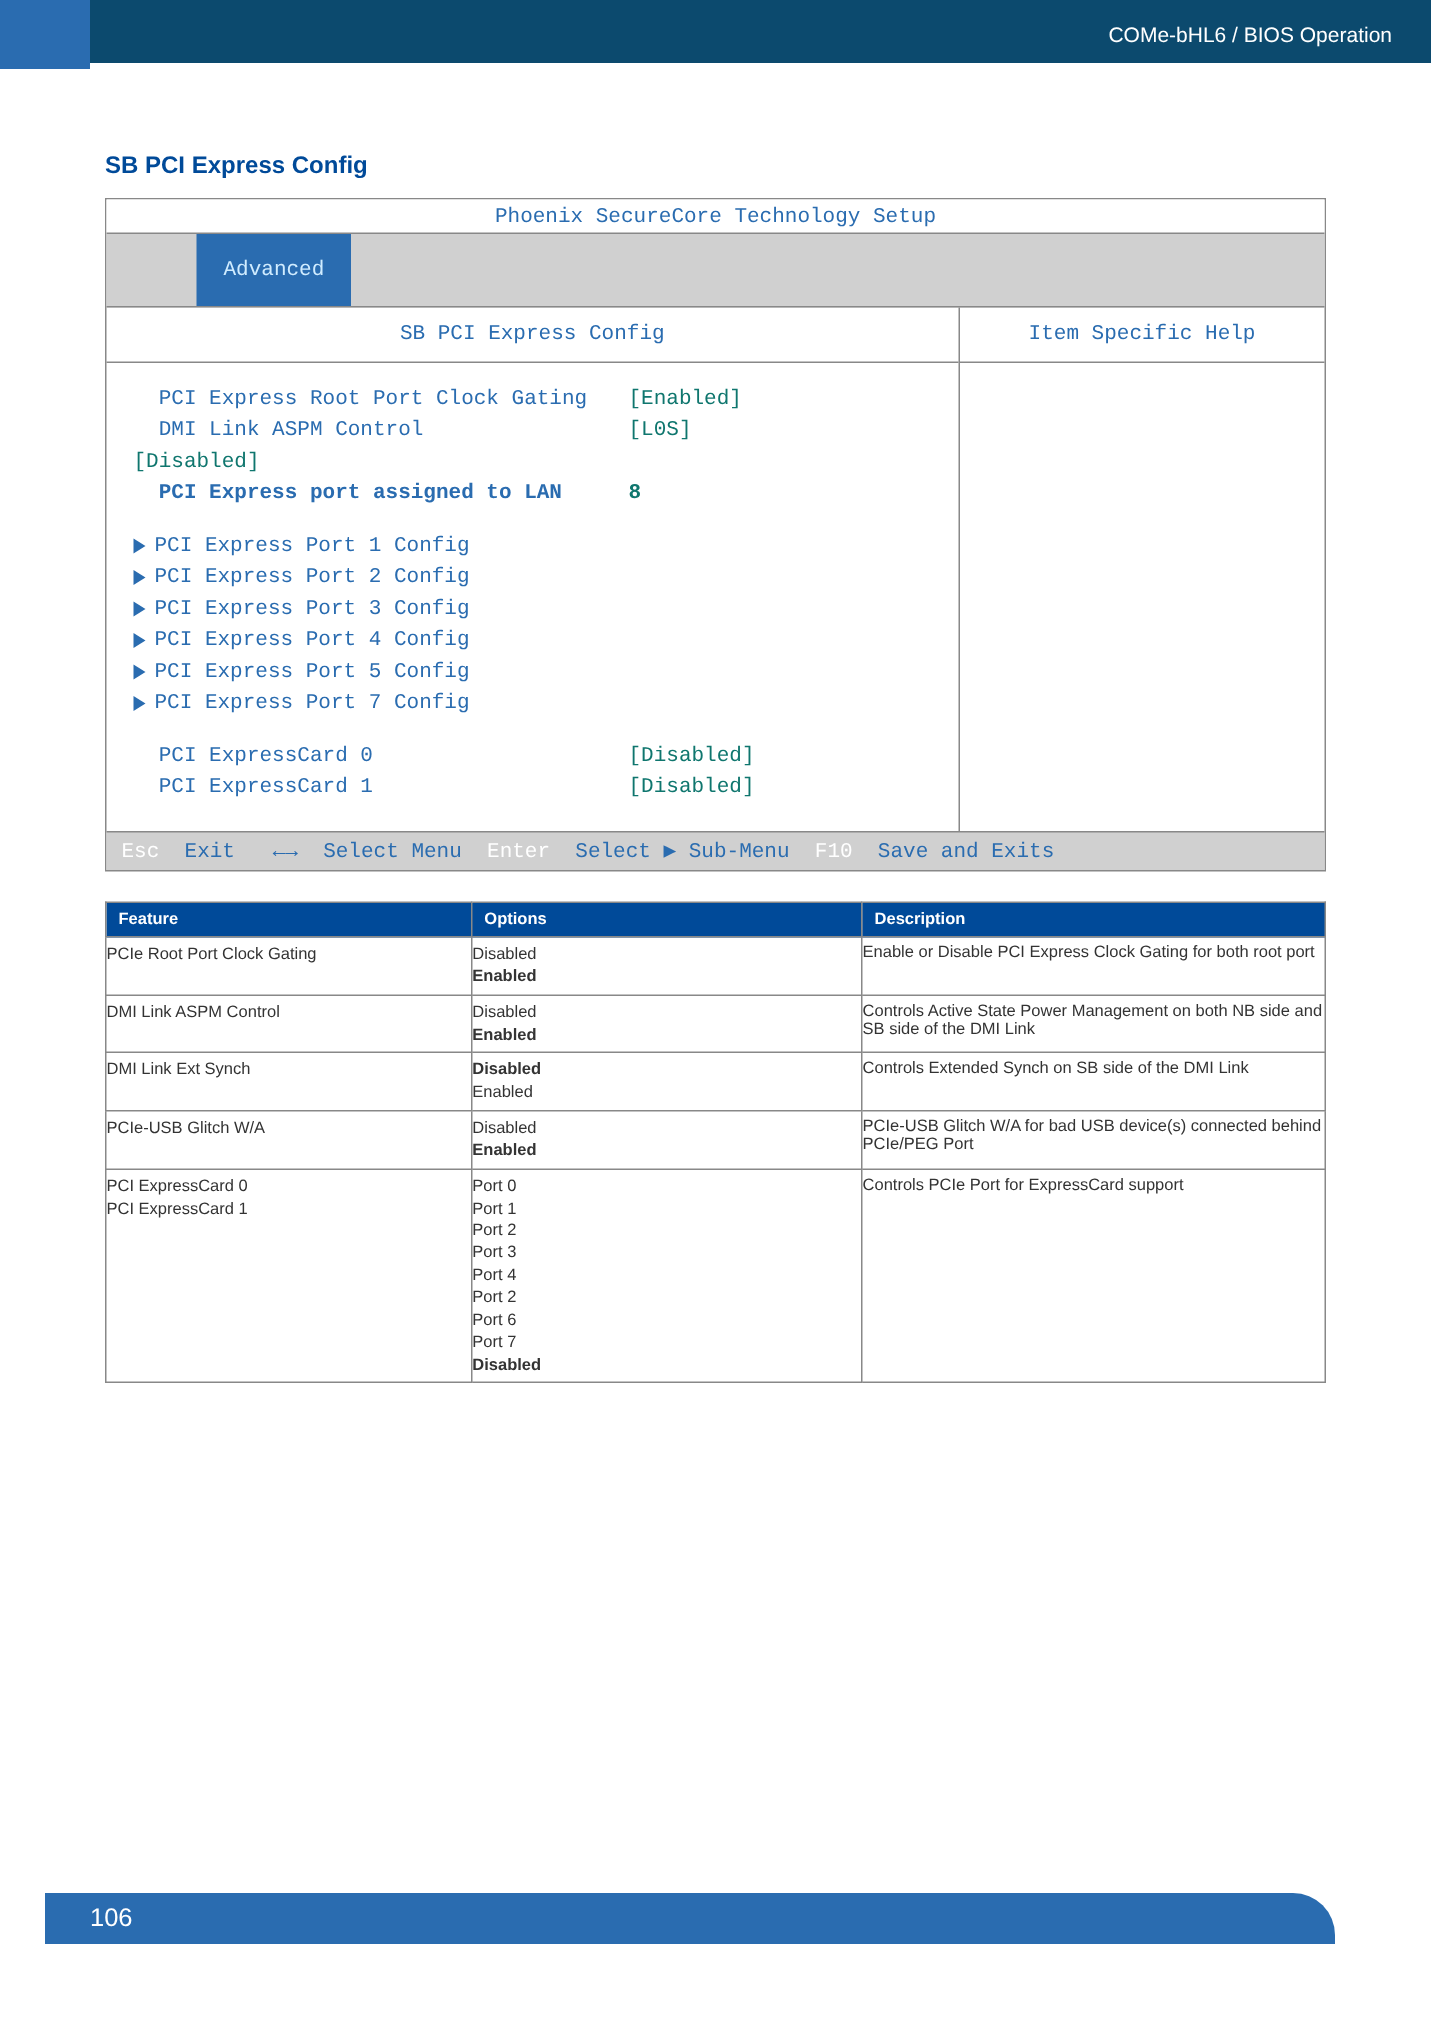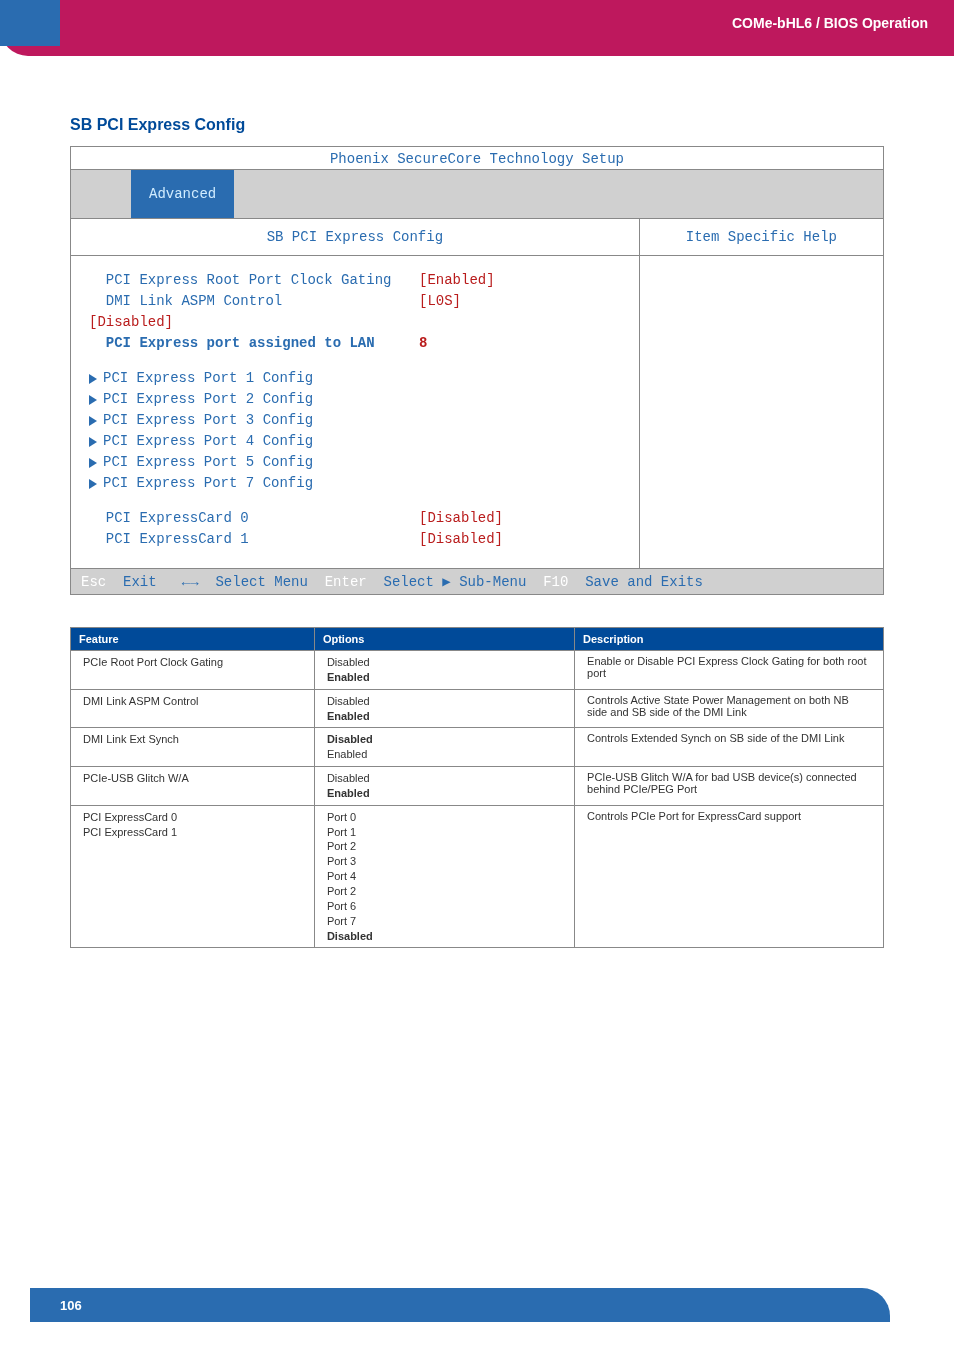--- a/index.html
+++ b/index.html
@@ -4,25 +4,24 @@
 <style>
   * { box-sizing: border-box; margin: 0; padding: 0; }
   body {
     background: #ffffff;
     font-family: Arial, Helvetica, sans-serif;
     color: #333;
     width: 954px;
   }
   .top-rounded {
     width: 100%;
-    height: 56px;
-    background: #be185d;
+    height: 42px;
+    background: #0c4a6e;
     border-bottom-left-radius: 28px;
     position: relative;
-    font-weight: bold;
   }
   .top-rounded::before {
     content: "";
     position: absolute;
     top: 0; left: 0;
     width: 60px; height: 46px;
     background: #2a6cb0;
   }
   .breadcrumb {
     text-align: right;
@@ -95,21 +94,21 @@
     font-family: "Courier New", monospace;
     font-size: 14px;
     color: #2a6cb0;
   }
   .bios-line {
     display: flex;
     line-height: 1.5;
     font-family: Liberation Mono, monospace;
   }
   .bios-line .label { flex: 0 0 330px; white-space: pre; }
-  .bios-line .value { color: #b91c1c; white-space: pre; }
+  .bios-line .value { color: #0f766e; white-space: pre; }
   .bios-line.bold .label,
   .bios-line.bold .value { font-weight: bold; }
   .bios-line .arrow {
     display: inline-block;
     width: 0; height: 0;
     border-top: 5px solid transparent;
     border-bottom: 5px solid transparent;
     border-left: 8px solid #2a6cb0;
     margin-right: 6px;
     vertical-align: middle;
@@ -141,53 +140,53 @@
     color: #2a6cb0;
     white-space: pre;
     border-top: 1px solid #888;
   }
   .bios-footer .k { color: #fff; }
   .bios-footer .t { color: #2a6cb0; }
 
   .feature-table {
     width: 100%;
     border-collapse: collapse;
-    margin-top: 32px;
+    margin-top: 20px;
     font-size: 11px;
   }
   .feature-table th {
     background: #004a99;
     color: #fff;
     text-align: left;
     padding: 5px 8px;
     font-weight: bold;
     border: 1px solid #888;
   }
   .feature-table td {
     border: 1px solid #888;
-    padding: 4px 12px;
+    padding: 4px 0;
     vertical-align: top;
     color: #333;
   }
   .feature-table .opt-line { display: block; line-height: 1.35; }
   .feature-table .opt-bold { font-weight: bold; }
   .page-footer {
     margin-top: 300px;
     padding: 0 0 24px 0;
   }
   .page-footer-bar {
     background: #2a6cb0;
     height: 34px;
     border-top-right-radius: 28px;
     display: flex;
     align-items: center;
     padding-left: 30px;
     color: #fff;
-    font-size: 13px;
-    font-weight: bold;
+    font-size: 17px;
+    font-weight: normal;
     width: 860px;
     margin-left: 30px;
   }
 </style>
 </head>
 <body>
 
 <div class="top-rounded">
   <div class="breadcrumb">COMe-bHL6 / BIOS Operation</div>
 </div>

